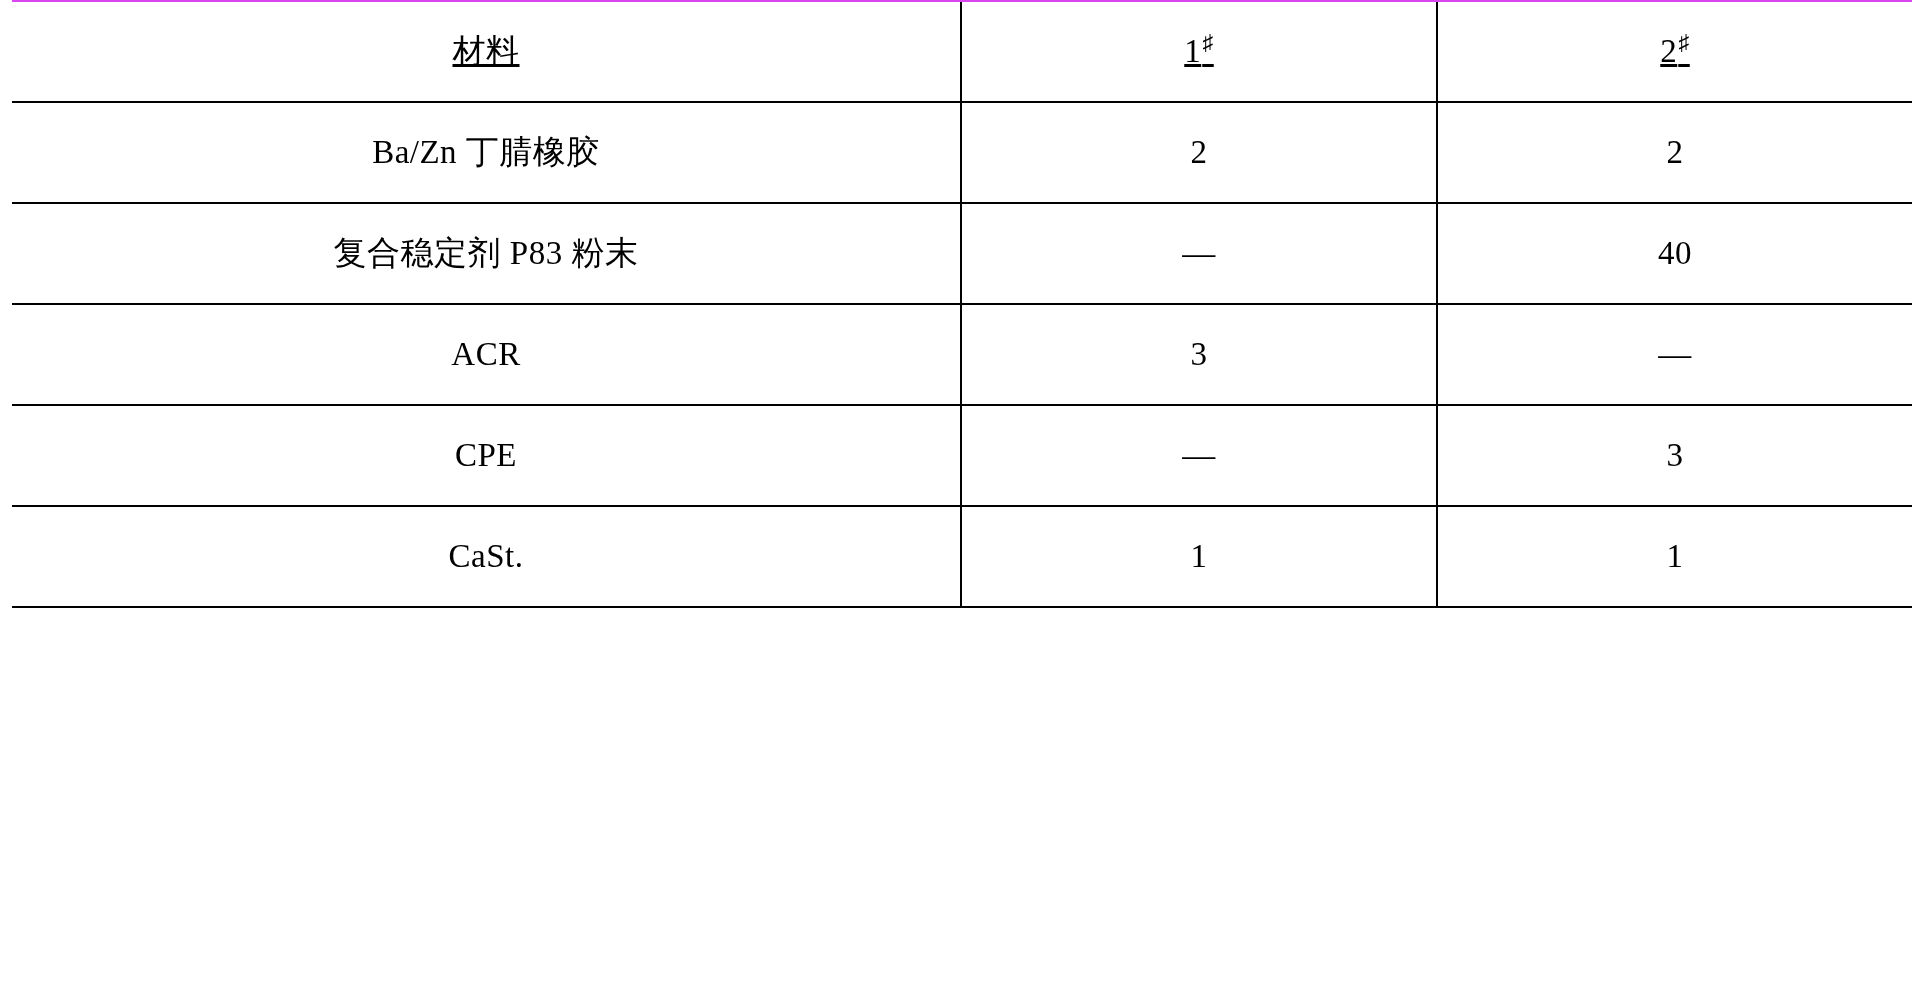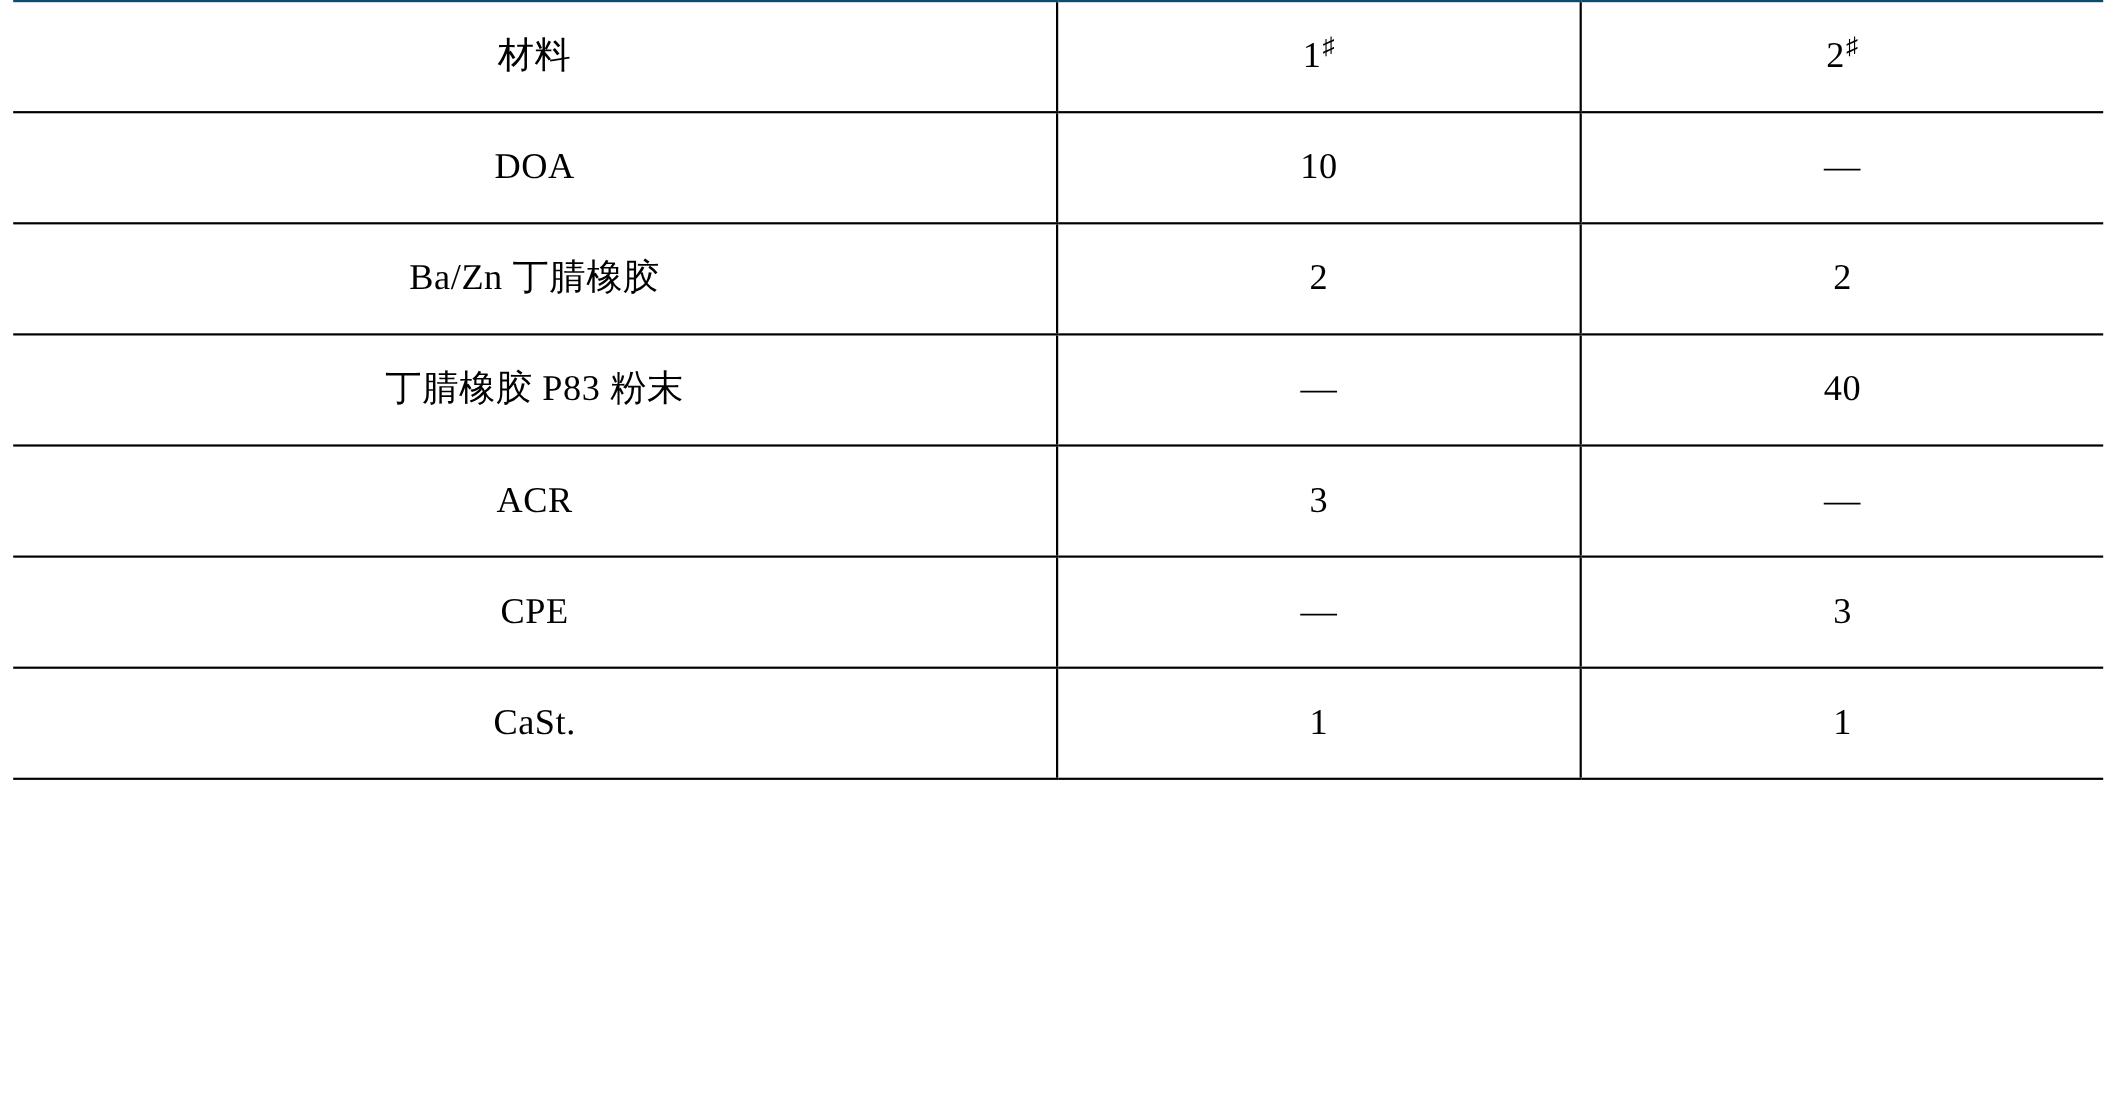--- a/index.html
+++ b/index.html
@@ -33,21 +33,22 @@
     text-align: center;
     vertical-align: middle;
     font-size: 33px;
     line-height: 1.25;
     padding: 0;
     height: 99px;
     font-family: "Liberation Serif", serif;
     letter-spacing: 0.5px;
   }
   table.formulation-table tr:first-child td {
-    border-top: 2px solid #0c4a6e;
+    border-top: 2px solid #d946ef;
+    text-decoration: underline;
   }
   table.formulation-table tr:last-child td {
     border-bottom: 2px solid #000000;
   }
   
   .col-material { width: 948px; }
   .col-sample   { width: 474px; }
 
   table.formulation-table td.col-sample {
     border-left: 2px solid #000000;
@@ -79,47 +80,36 @@
           <span class="cell-inner"><span>1</span><sup class="hash">♯</sup></span>
         </td>
         <td class="col-sample">
           <span class="cell-inner"><span>2</span><sup class="hash">♯</sup></span>
         </td>
       </tr>
 
 
 
 
-      <tr>
-        <td class="col-material">
-            <span class="cell-inner">DOA</span>
-          </td>
-        <td class="col-sample">
-            <span class="cell-inner">10</span>
-          </td>
-        <td class="col-sample">
-            <span class="cell-inner">—</span>
-          </td>
-      </tr>
 
       <tr>
         <td class="col-material">
             <span class="cell-inner">Ba/Zn 丁腈橡胶</span>
           </td>
         <td class="col-sample">
             <span class="cell-inner">2</span>
           </td>
         <td class="col-sample">
             <span class="cell-inner">2</span>
           </td>
       </tr>
 
       <tr>
         <td class="col-material">
-            <span class="cell-inner">丁腈橡胶 P83 粉末</span>
+            <span class="cell-inner">复合稳定剂 P83 粉末</span>
           </td>
         <td class="col-sample">
             <span class="cell-inner">—</span>
           </td>
         <td class="col-sample">
             <span class="cell-inner">40</span>
           </td>
       </tr>
 
       <tr>

